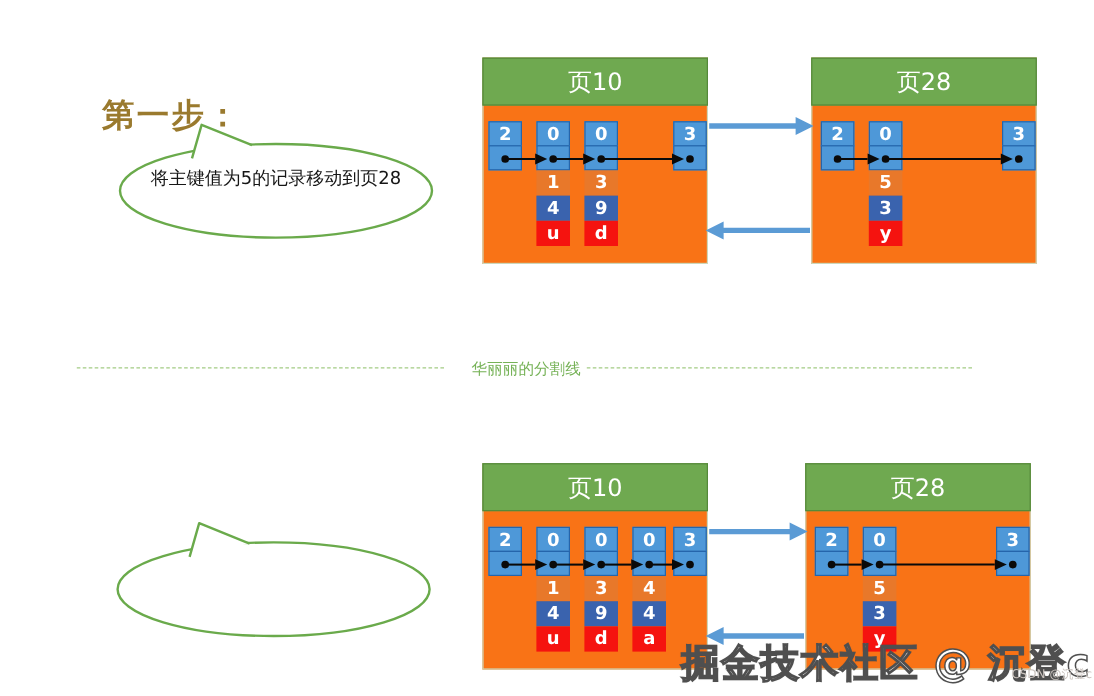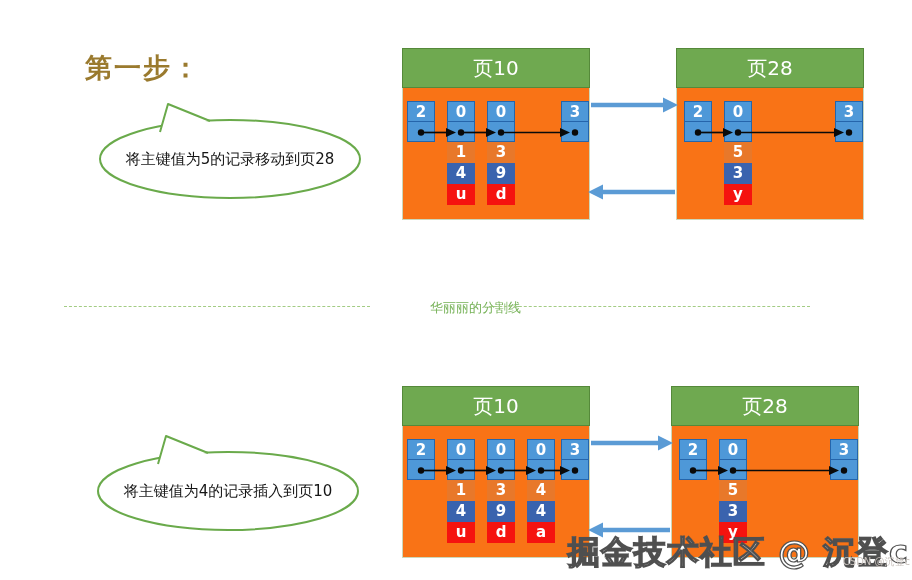--- a/index.html
+++ b/index.html
@@ -2,29 +2,29 @@
 <html><head>
 <meta charset="utf-8">
 <style>
   html,body{margin:0;padding:0;background:#fff;}
   #stage{
     position:relative;width:912px;height:580px;background:#ffffff;overflow:hidden;
     font-family:"DejaVu Sans","Liberation Sans",sans-serif;
   }
   .step-label{
     position:absolute;left:85px;font-size:27px;font-weight:bold;
-    color:#9a7a2e;letter-spacing:2px;white-space:nowrap;
+    color:#9a7a2e;letter-spacing:2px;white-space:nowrap;margin-top:28px;
   }
   .bubble-svg{position:absolute;overflow:visible;}
   .bubble-text{
     position:absolute;width:264px;text-align:center;font-size:15px;color:#161616;
     white-space:nowrap;
   }
   .divider-line{position:absolute;height:0;border-top:1.5px dashed #a3cc84;}
-  .divider-text{position:absolute;font-size:13px;color:#76b257;white-space:nowrap;margin-left:37px;}
+  .divider-text{position:absolute;font-size:13px;color:#76b257;white-space:nowrap;}
   .page-box{
     position:absolute;width:188px;height:172px;background:#f97316;
     border:1px solid #ccd7ba;box-sizing:border-box;
   }
   .page-header{
     position:absolute;left:-1px;top:-1px;right:-1px;height:40px;
     background:#6fa950;border:1px solid #55893a;box-sizing:border-box;
     color:#ffffff;font-size:20px;text-align:center;line-height:38px;
   }
   .page-records{position:absolute;left:0;top:52px;width:186px;height:118px;}
@@ -53,32 +53,31 @@
 <body>
 
 <div id="stage">
 
   <div class="step-label" style="top:50px;">第一步：</div>
 
   <svg class="bubble-svg" style="left:90px;top:94px;" width="290" height="112" viewBox="0 0 290 112">
     <ellipse cx="140" cy="65" rx="130" ry="39" fill="#ffffff" stroke="#6aaa4b" stroke-width="2"></ellipse>
     <path d="M 70 38 L 78 10 L 120 27" fill="#ffffff" stroke="#6aaa4b" stroke-width="2" stroke-linejoin="round"></path>
   </svg>
-  <div class="bubble-text" style="left:98px;top:150px;">将主键值为5的记录移动到页28</div>
+  <div class="bubble-text" style="left:98px;top:139px;">将主键值为5的记录移动到页28</div>
 
   <div class="divider-line" style="left:64px;top:306px;width:306px;"></div>
   <div class="divider-text" style="left:393px;top:299px;">华丽丽的分割线</div>
   <div class="divider-line" style="left:489px;top:306px;width:321px;"></div>
 
 
   <svg class="bubble-svg" style="left:88px;top:426px;" width="290" height="112" viewBox="0 0 290 112">
     <ellipse cx="140" cy="65" rx="130" ry="39" fill="#ffffff" stroke="#6aaa4b" stroke-width="2"></ellipse>
     <path d="M 70 38 L 78 10 L 120 27" fill="#ffffff" stroke="#6aaa4b" stroke-width="2" stroke-linejoin="round"></path>
   </svg>
-  <div class="bubble-text" style="left:96px;top:482px;">将主键值为4的记录插入到页10</div>
 
   <div id="pages">
       <div class="page-box" style="left: 402px; top: 48px;">
         <div class="page-header">页10</div>
         <div class="page-records">
           <div class="record-column" style="left: 4px;">
             <div class="cell cell-head">2</div>
             <div class="cell cell-ptr"></div>
           </div>
           <div class="record-column" style="left: 44px;">

